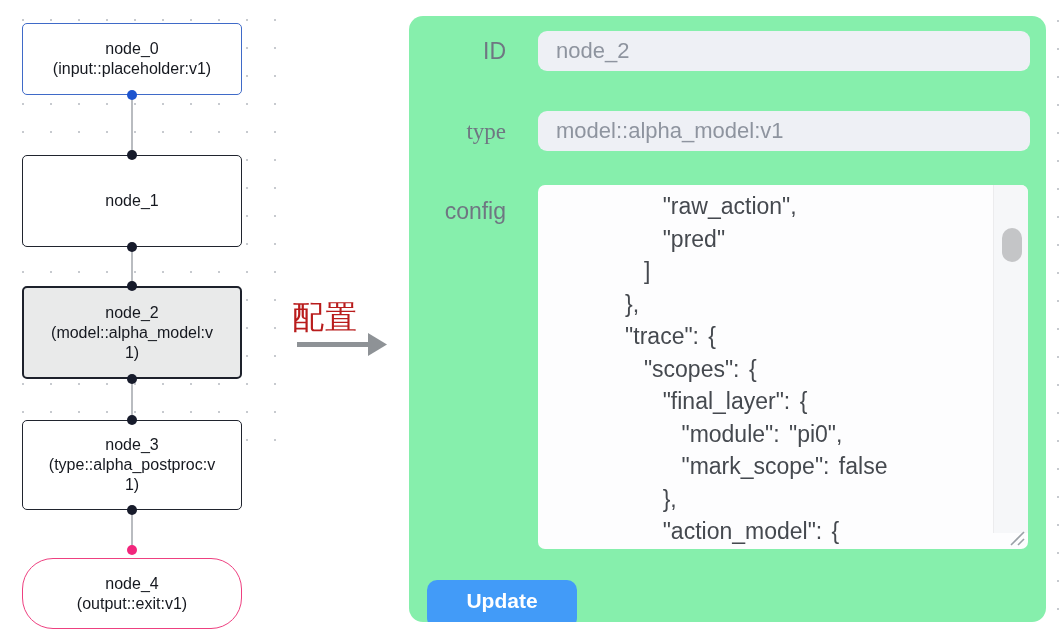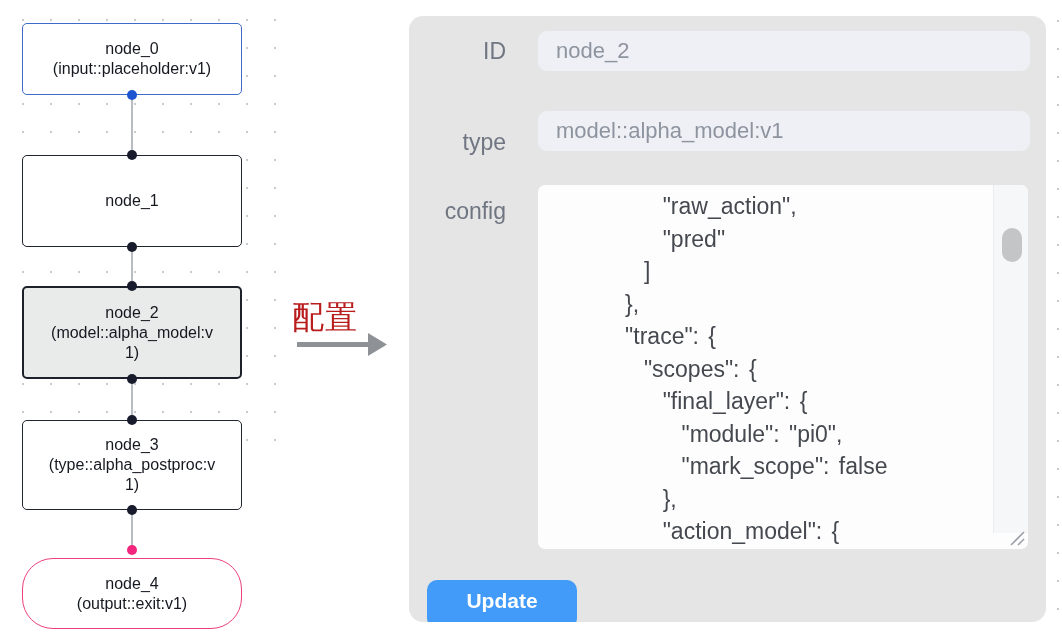--- a/index.html
+++ b/index.html
@@ -42,21 +42,21 @@
     font-size: 32px; color: #b91c1c; letter-spacing: 1px;
   }
   #transfer-arrow { position: absolute; left: 297px; top: 331px; width: 90px; height: 28px; }
   
   #right-canvas {
     position: absolute; left: 392px; top: 0; width: 670px; height: 626px;
     background-position: 8px 7px;
   }
   #config-panel {
     position: absolute; left: 409px; top: 16px; width: 637px; height: 606px;
-    background: #e5e5e5; border-radius: 14px; overflow: hidden;
+    background: #86efac; border-radius: 14px; overflow: hidden;
   }
   .field-label {
     position: absolute; left: 0; width: 97px; text-align: right;
     color: #6f7682; font-size: 23px;
   }
   .panel-input {
     position: absolute; left: 129px; width: 492px; height: 40px; box-sizing: border-box;
     background: #eef0f5; border: none; outline: none; border-radius: 9px;
     color: #8e949f; font-size: 22px; padding: 0 18px;
     font-family: "Liberation Sans", sans-serif;
@@ -140,21 +140,21 @@
     <polygon points="71,2 90,13.5 71,25" fill="#8e9296"></polygon>
   </svg>
 
   <div id="right-canvas" class="dots"></div>
 
   <div id="config-panel">
 
     <div class="field-label" style="top:15px; line-height:40px;">ID</div>
     <input class="panel-input" style="top: 15px;" type="text" readonly="" value="node_2">
 
-    <div class="field-label" style="top:106px; line-height:40px;">type</div>
+    <div class="field-label" style="top:96px; line-height:40px;font-family:Liberation Serif, serif;">type</div>
     <input class="panel-input" style="top: 95px;" type="text" readonly="" value="model::alpha_model:v1">
 
     <div class="field-label" style="top:180px; line-height:30px;">config</div>
     <div id="config-box">
       <pre id="config-text">            "raw_action",
             "pred"
           ]
         },
         "trace": {
           "scopes": {

